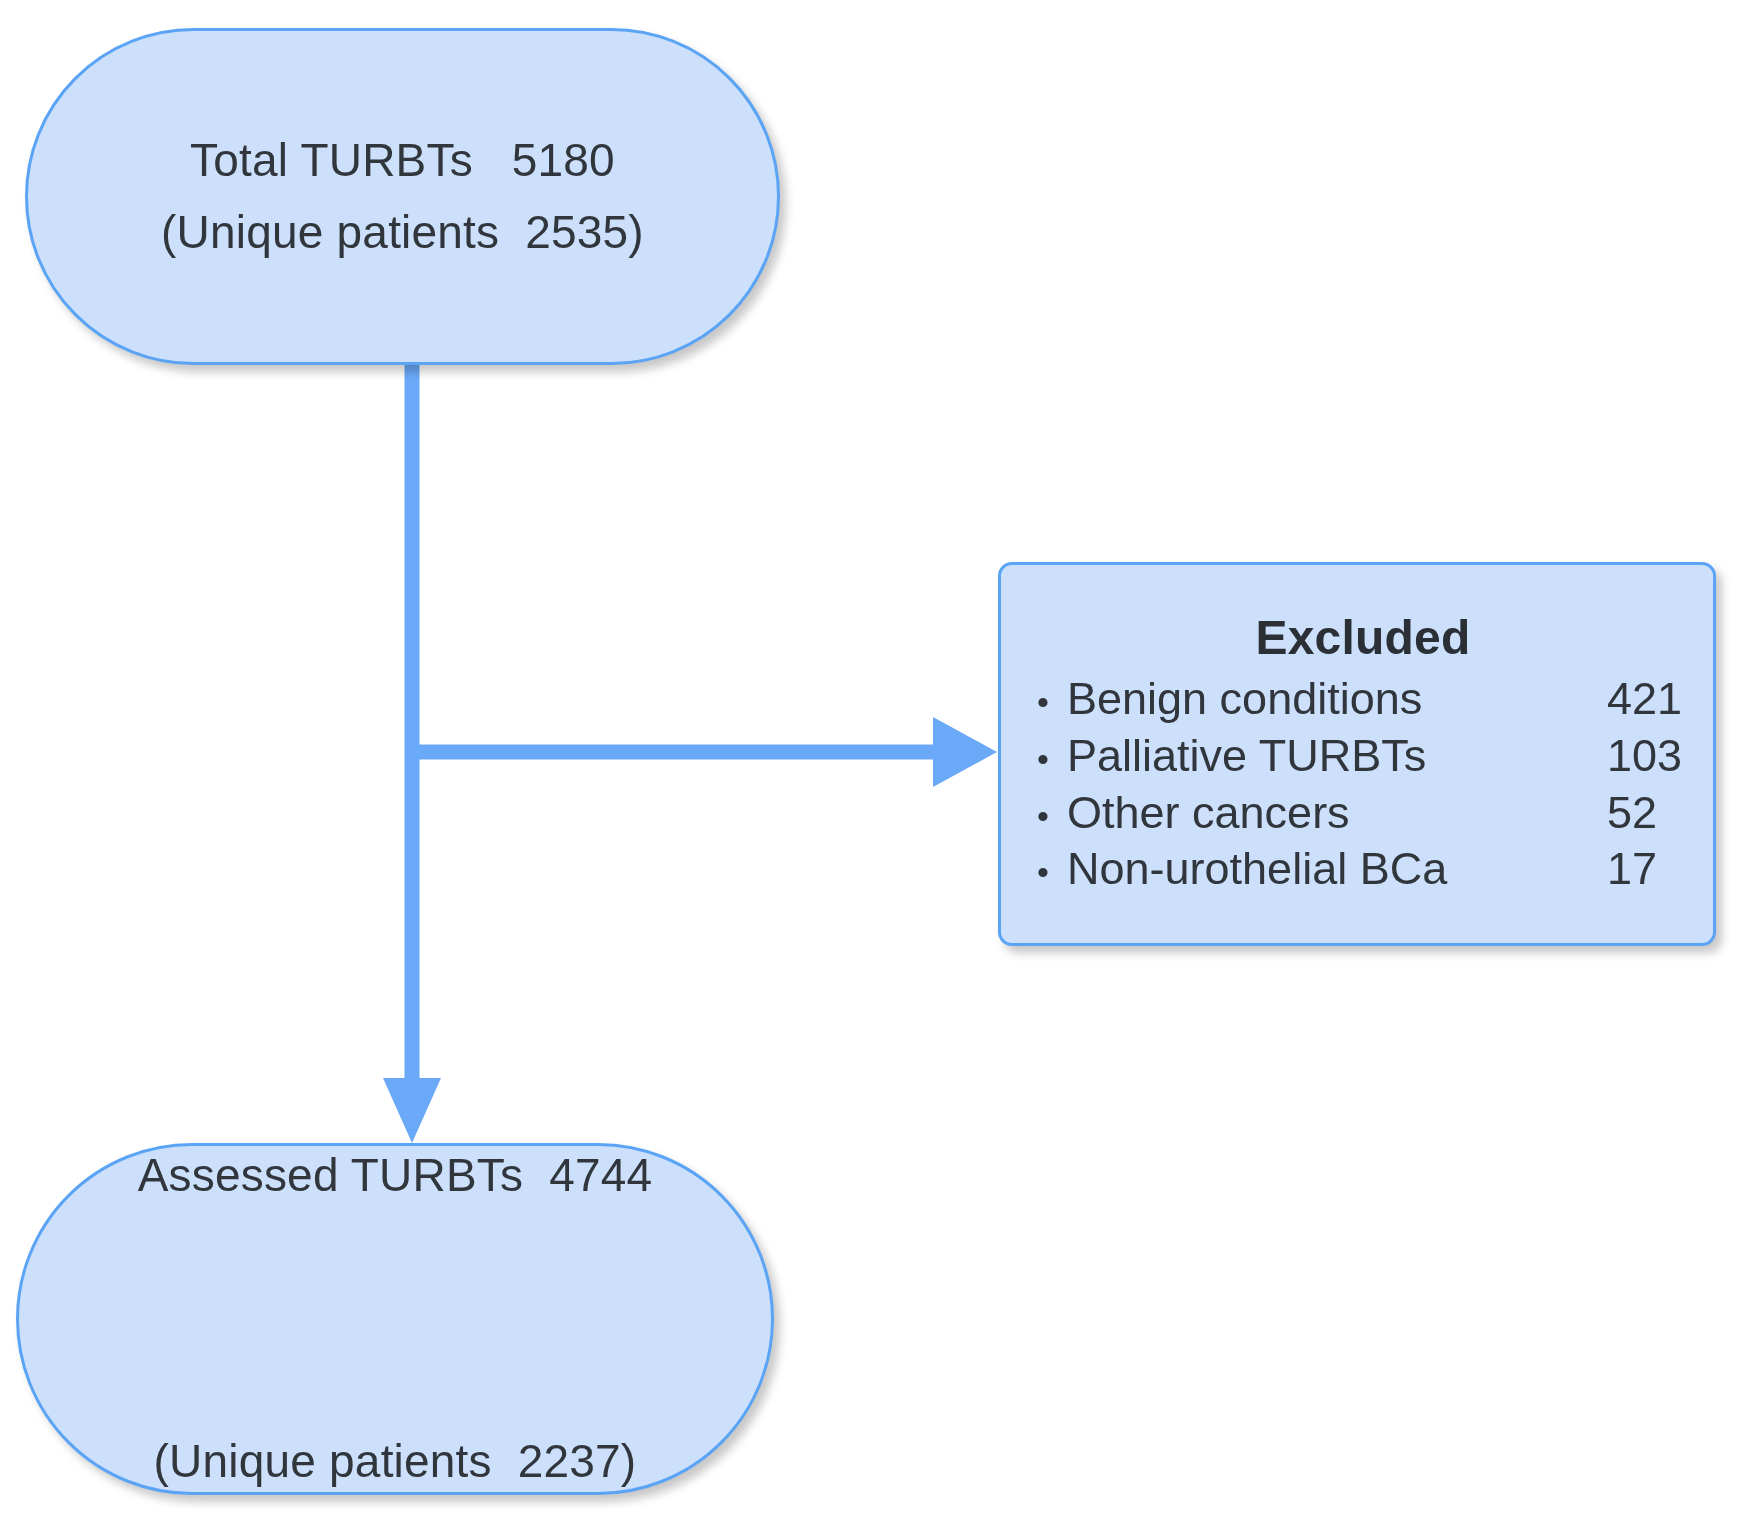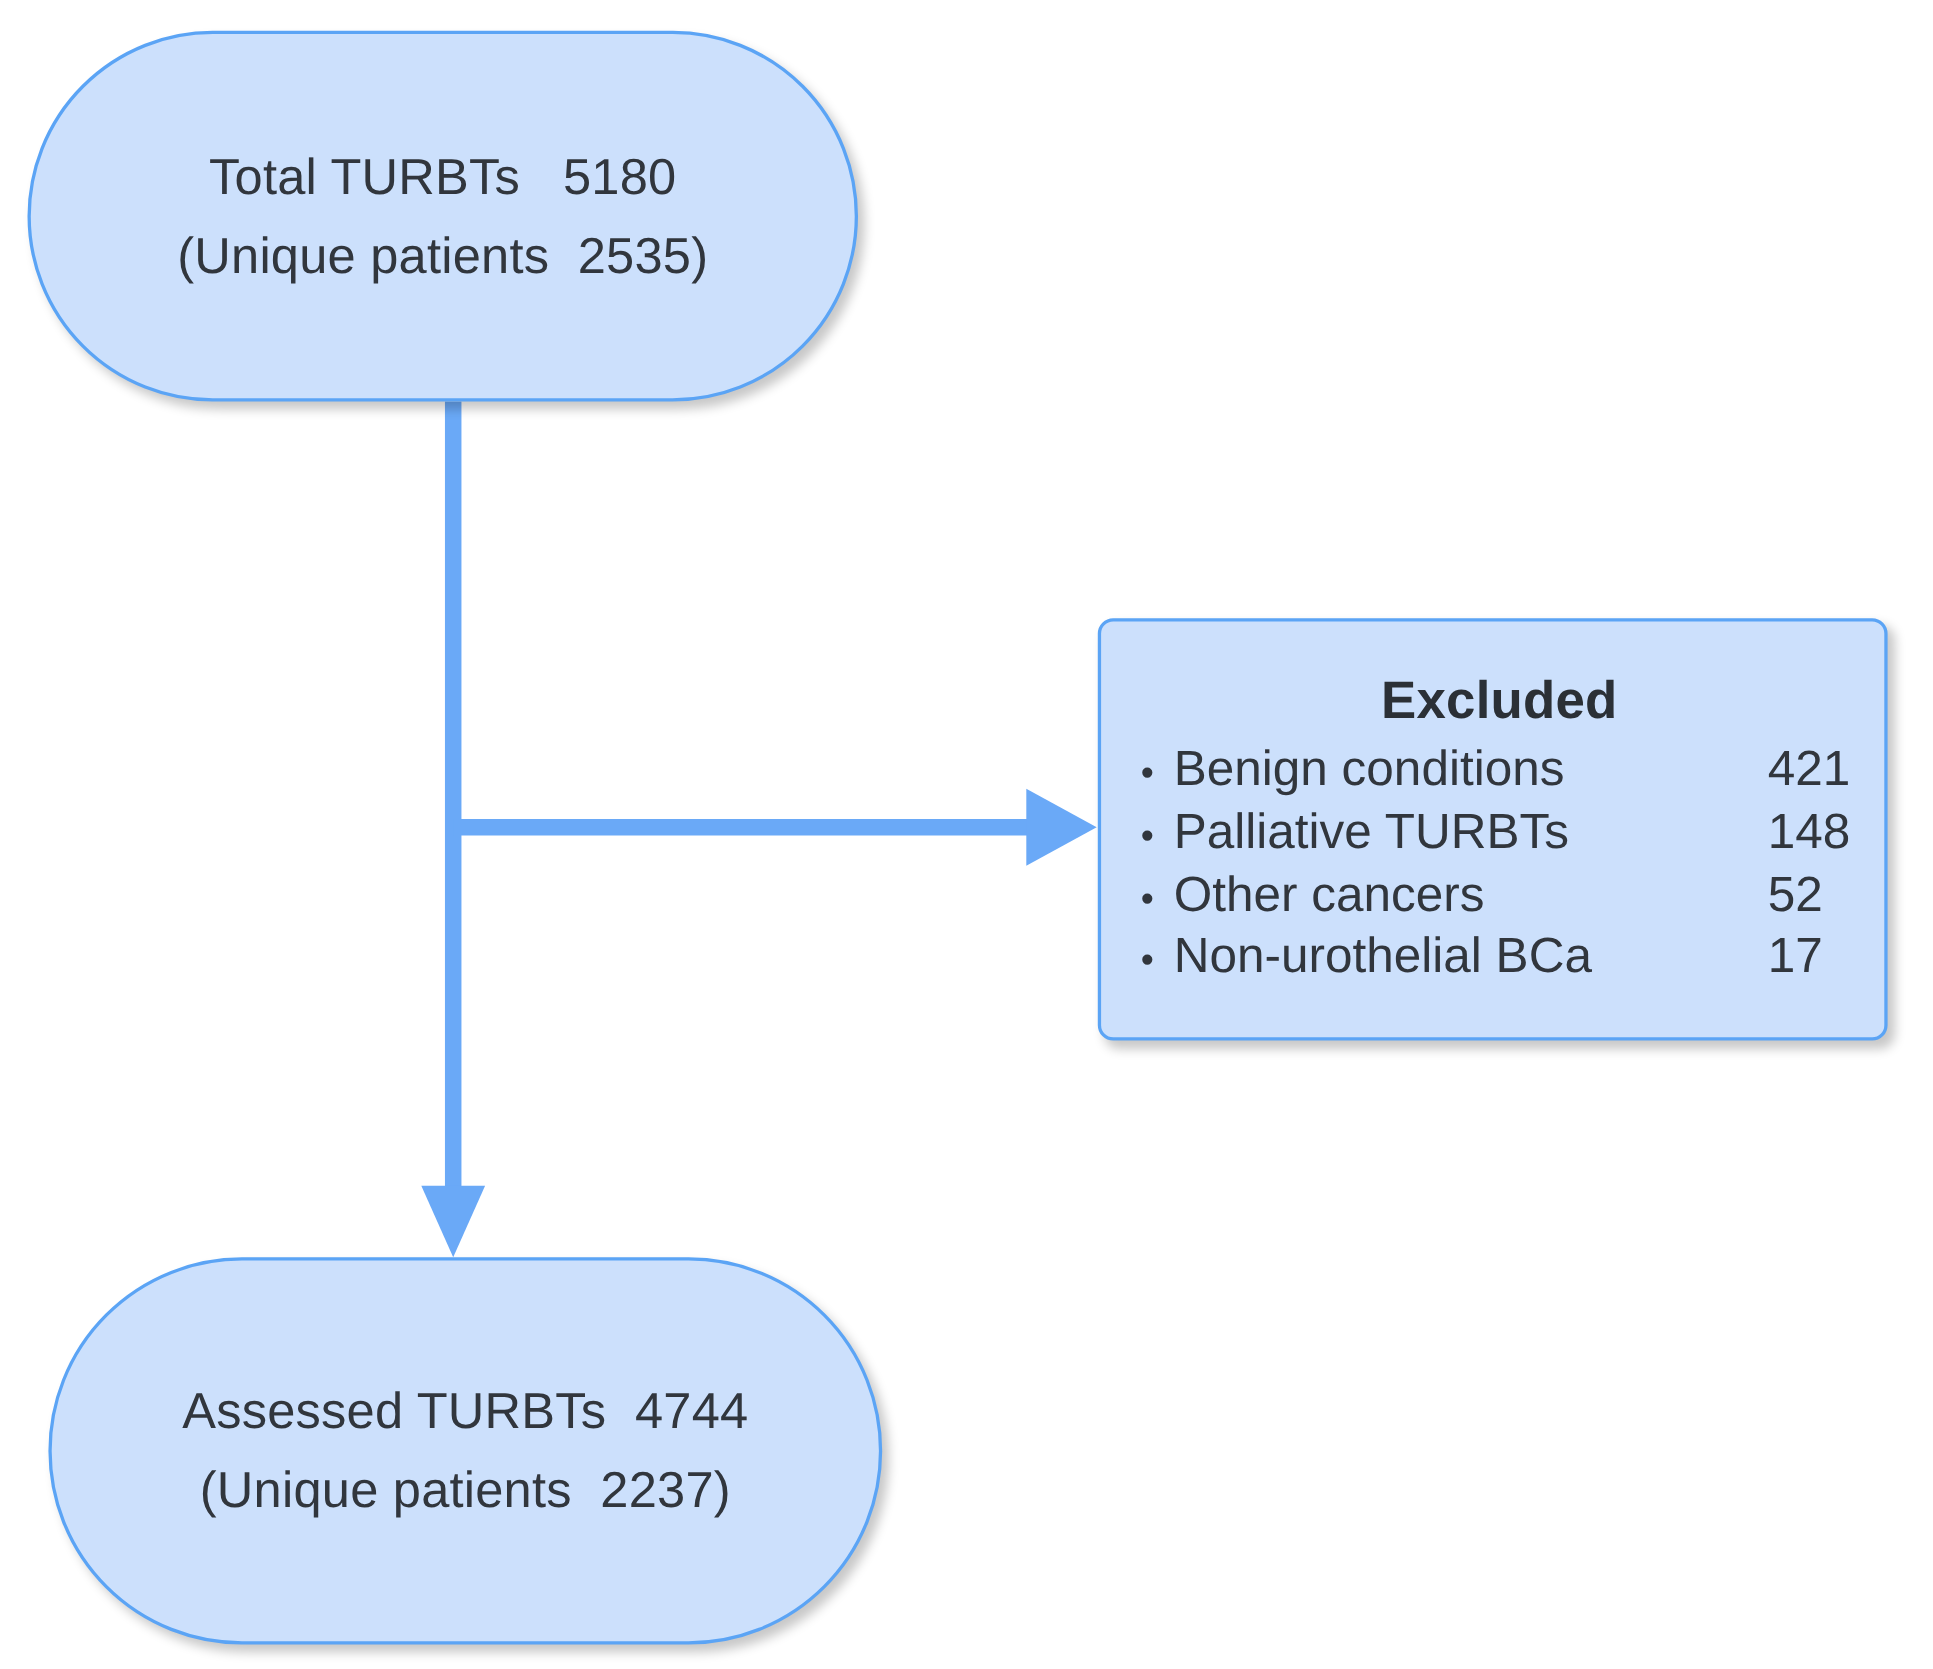--- a/index.html
+++ b/index.html
@@ -46,24 +46,25 @@
     letter-spacing: 0.2px;
   }
 
   #node-total {
     left: 25px;
     top: 28px;
     width: 755px;
     height: 337px;
   }
   #node-assessed {
-    left: 44px;
+    left: 16px;
     top: 1143px;
     width: 758px;
     height: 352px;
+    justify-content: space-between;
   }
 
   
   #node-excluded {
     left: 998px;
     top: 562px;
     width: 718px;
     height: 384px;
     border-radius: 14px;
     align-items: stretch;
@@ -142,21 +143,21 @@
     <div class="excluded-title">Excluded</div>
     <ul class="excluded-list">
       <li>
         <span class="bullet">•</span>
         <span class="ex-label">Benign conditions</span>
         <span class="ex-count">421</span>
       </li>
       <li>
         <span class="bullet">•</span>
         <span class="ex-label">Palliative TURBTs</span>
-        <span class="ex-count">148</span>
+        <span class="ex-count">103</span>
       </li>
       <li>
         <span class="bullet">•</span>
         <span class="ex-label">Other cancers</span>
         <span class="ex-count">52</span>
       </li>
       <li>
         <span class="bullet">•</span>
         <span class="ex-label">Non-urothelial BCa</span>
         <span class="ex-count">17</span>

